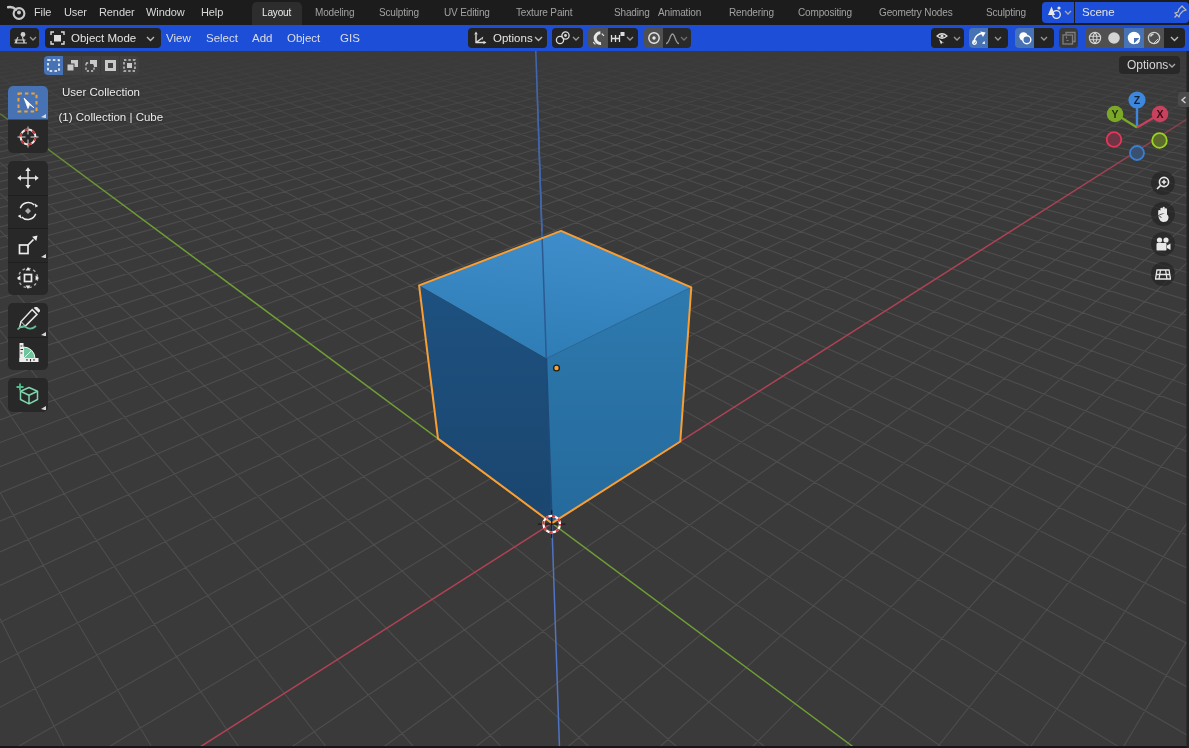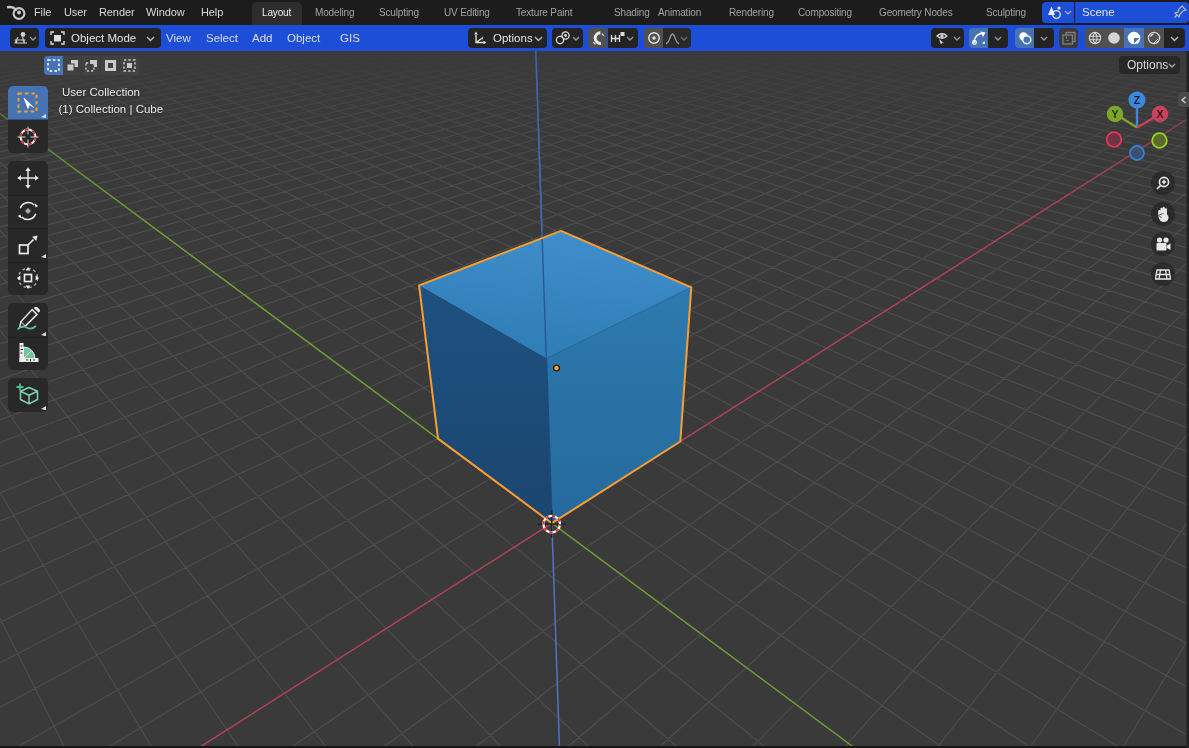--- a/index.html
+++ b/index.html
@@ -282,21 +282,21 @@
 </div>
 
 <div class="abs" style="left:1119px;top:56px;width:61px;height:18px;background:#282828;border-radius:4px">
 <span class="abs" style="left:8px;top:0;color:#d6d6d6;font-size:12px;line-height:18px">Options</span>
 <svg class="abs" style="left:49px;top:7px" width="8" height="5" viewBox="0 0 8 5">
       <path d="M1 1L4 4L7 1" stroke="#aaa" stroke-width="1.3" fill="none"></path>
     </svg>
 </div>
 
 <span class="abs" style="left:62px;top:86px;color:#ececec;font-size:11.5px;text-shadow:0 1px 2px rgba(0,0,0,.5)">User Collection</span>
-<span class="abs" style="left:58.5px;top:103px;color:#ececec;font-size:11.5px;text-shadow:0 1px 2px rgba(0,0,0,.5)">(1) Collection | Cube</span>
+<span class="abs" style="left:58.5px;top:111px;color:#ececec;font-size:11.5px;text-shadow:0 1px 2px rgba(0,0,0,.5)">(1) Collection | Cube</span>
 
 <div class="abs" style="left:8px;top:86px;width:39.5px">
 <div class="abs" style="left:0;top:0;width:39.5px;height:67px;background:#282828;border-radius:5px"></div>
 <div class="abs" style="left:0;top:0;width:39.5px;height:33.5px;background:#4772b3;border-radius:5px 5px 0 0"></div>
 <svg class="abs" style="left:9px;top:5px" width="22" height="24" viewBox="0 0 22 24">
 <rect x="1.5" y="2.5" width="18" height="18" fill="none" stroke="#f0a132" stroke-width="2" stroke-dasharray="3.5 2.9"></rect>
 <path d="M7 7l4 10.5l1.6-3.9l4.3 3.1z" fill="#fff" stroke="#fff" stroke-width="0.8" stroke-linejoin="round"></path>
 </svg>
 <svg class="abs" style="left:33px;top:27.5px" width="5" height="4.5" viewBox="0 0 7 6">
       <path d="M7 6L0 4L7 0z" fill="#d6d6d6"></path>

